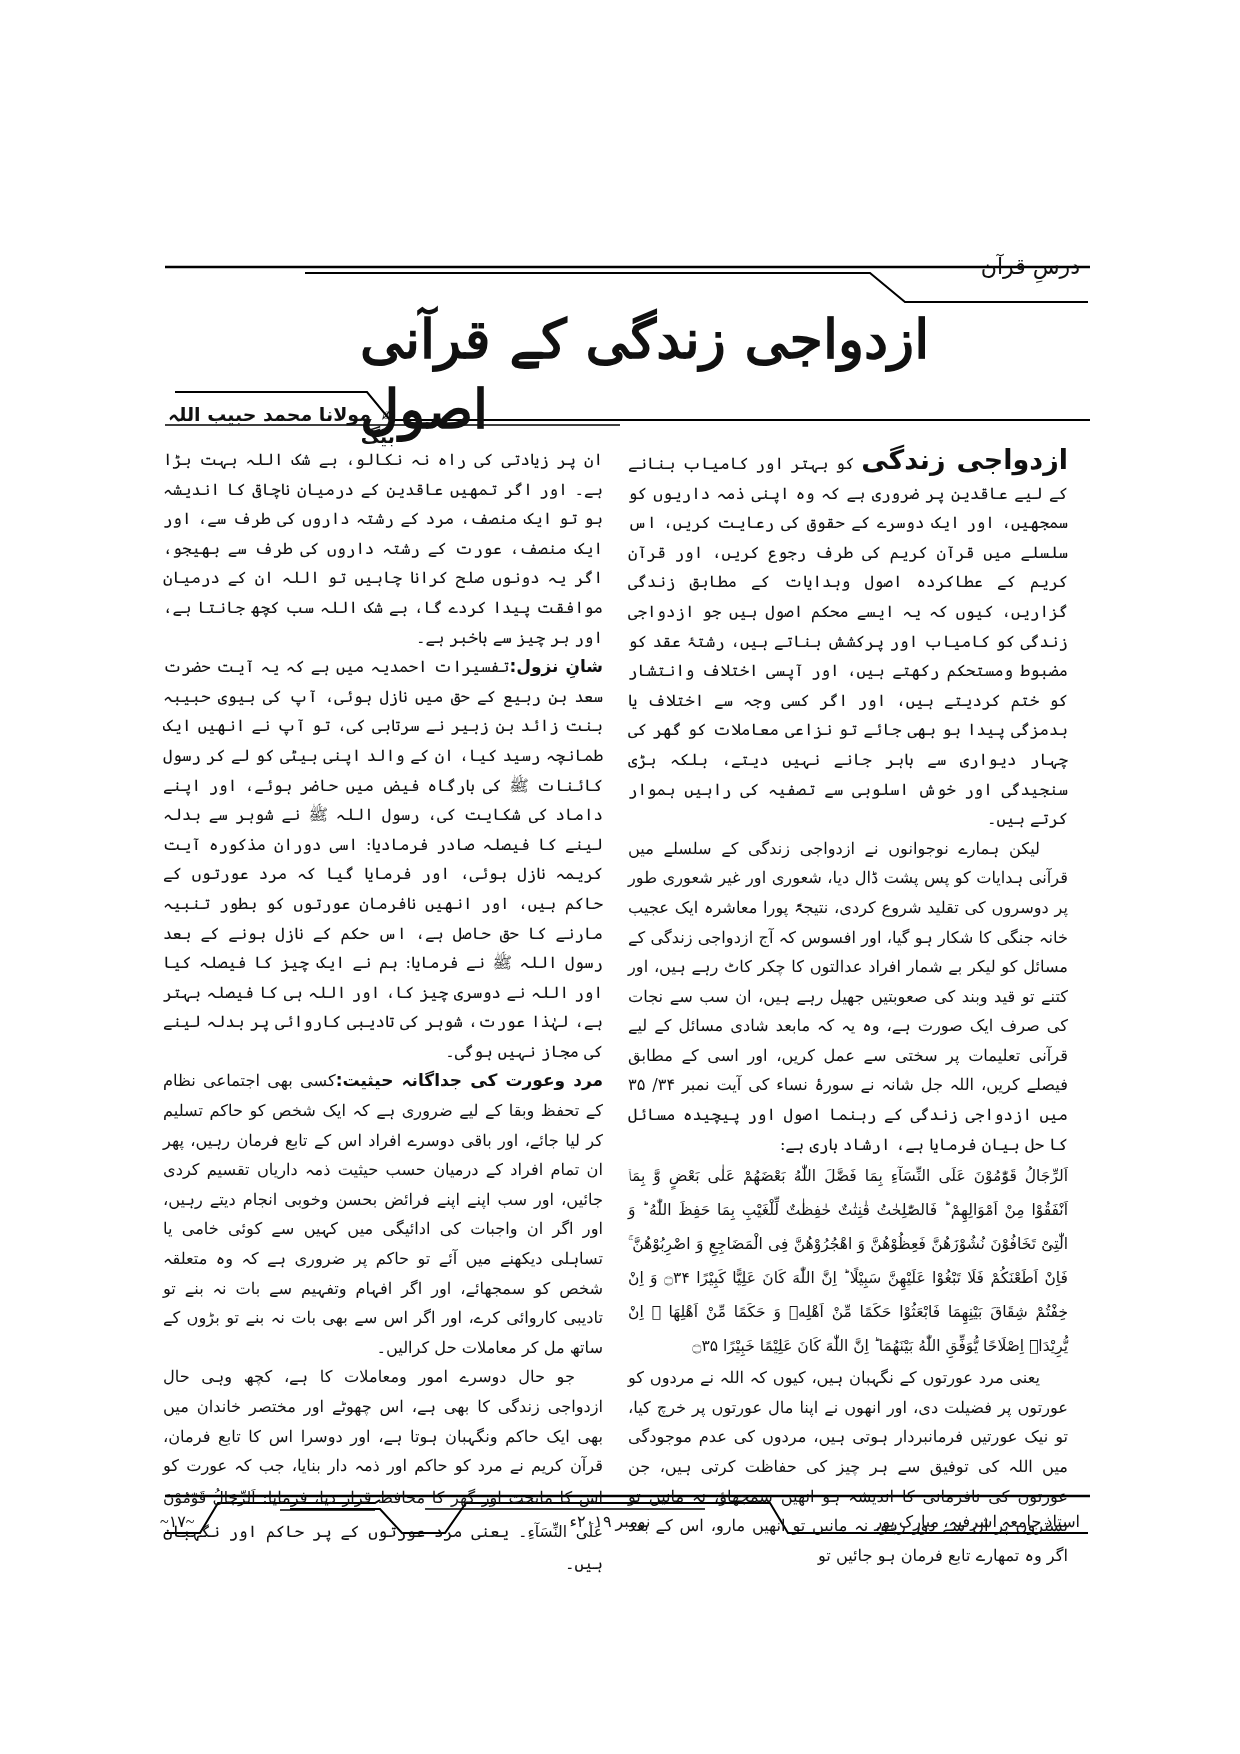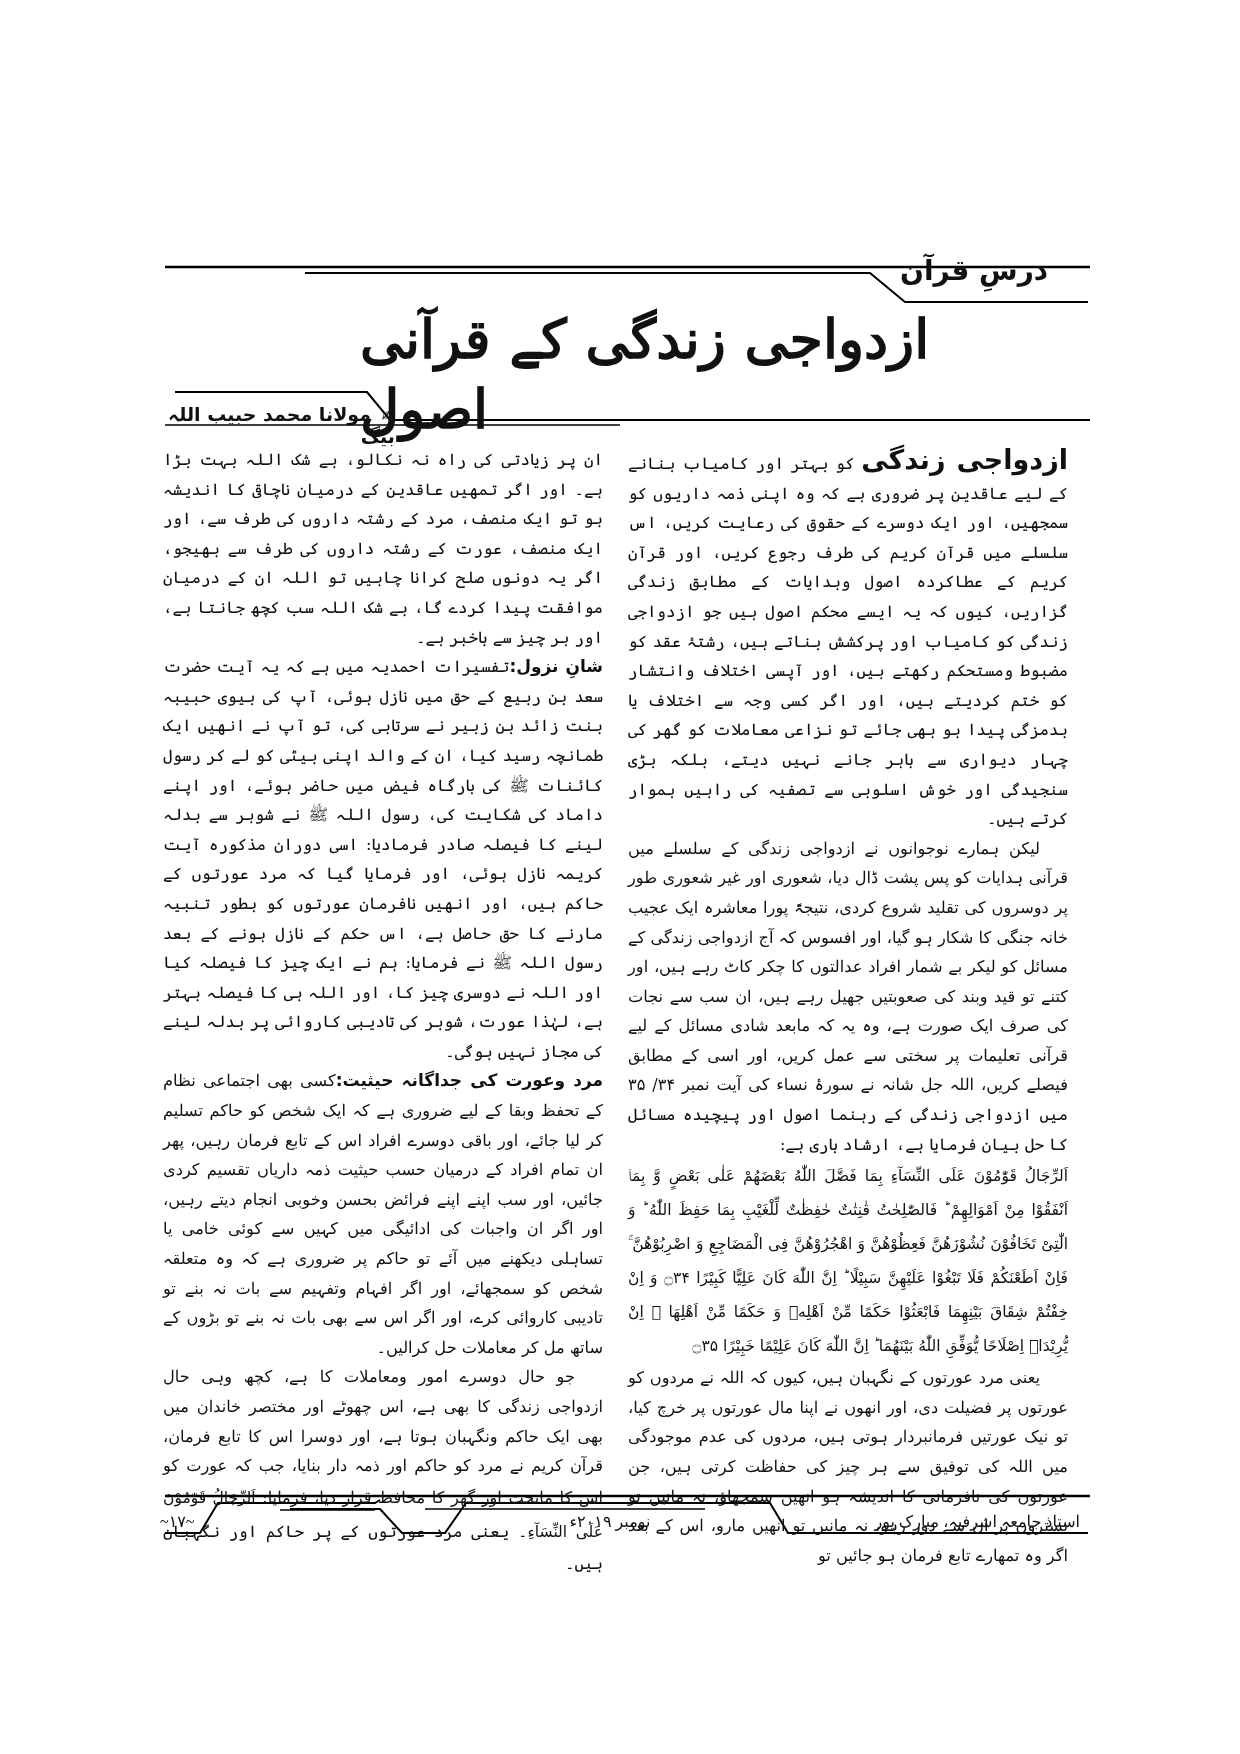--- a/index.html
+++ b/index.html
@@ -1,21 +1,21 @@
 <!DOCTYPE html>
 <html><head>
 <meta charset="utf-8">
 <style>
   html, body { margin:0; padding:0; background:#ffffff; }
   body { width:1240px; height:1754px; position:relative; overflow:hidden;
          font-family:"DejaVu Sans", sans-serif; color:#111; }
   .page { position:absolute; left:0; top:0; width:1240px; height:1754px; }
   svg.rules { position:absolute; left:0; top:0; }
-  .section-label { position:absolute; left:900px; top:254px; width:180px; text-align:left;
-         direction:rtl; font-weight:bold; font-size:28px; }
+  .section-label { position:absolute; left:900px; top:254px; width:180px; text-align:right;
+         direction:rtl; font-weight:normal; font-size:22px; }
   .title { position:absolute; left:360px; top:304px; width:600px; text-align:left; direction:rtl;
          font-family:"DejaVu Serif", serif; font-weight:bold; font-size:54px; line-height:70px; }
   .author { position:absolute; left:165px; top:403px; width:230px; text-align:right; direction:rtl;
          font-weight:bold; font-size:19px; }
   .author .pen { font-size:16px; margin-left:4px; }
   .col { position:absolute; top:445px; width:440px; direction:rtl; text-align:justify;
          font-family:"DejaVu Serif", serif; font-size:16.2px; line-height:29.6px; }
   .col.right { left:628px; }
   .col.left { left:163px; }
   .col p { margin:0; }

